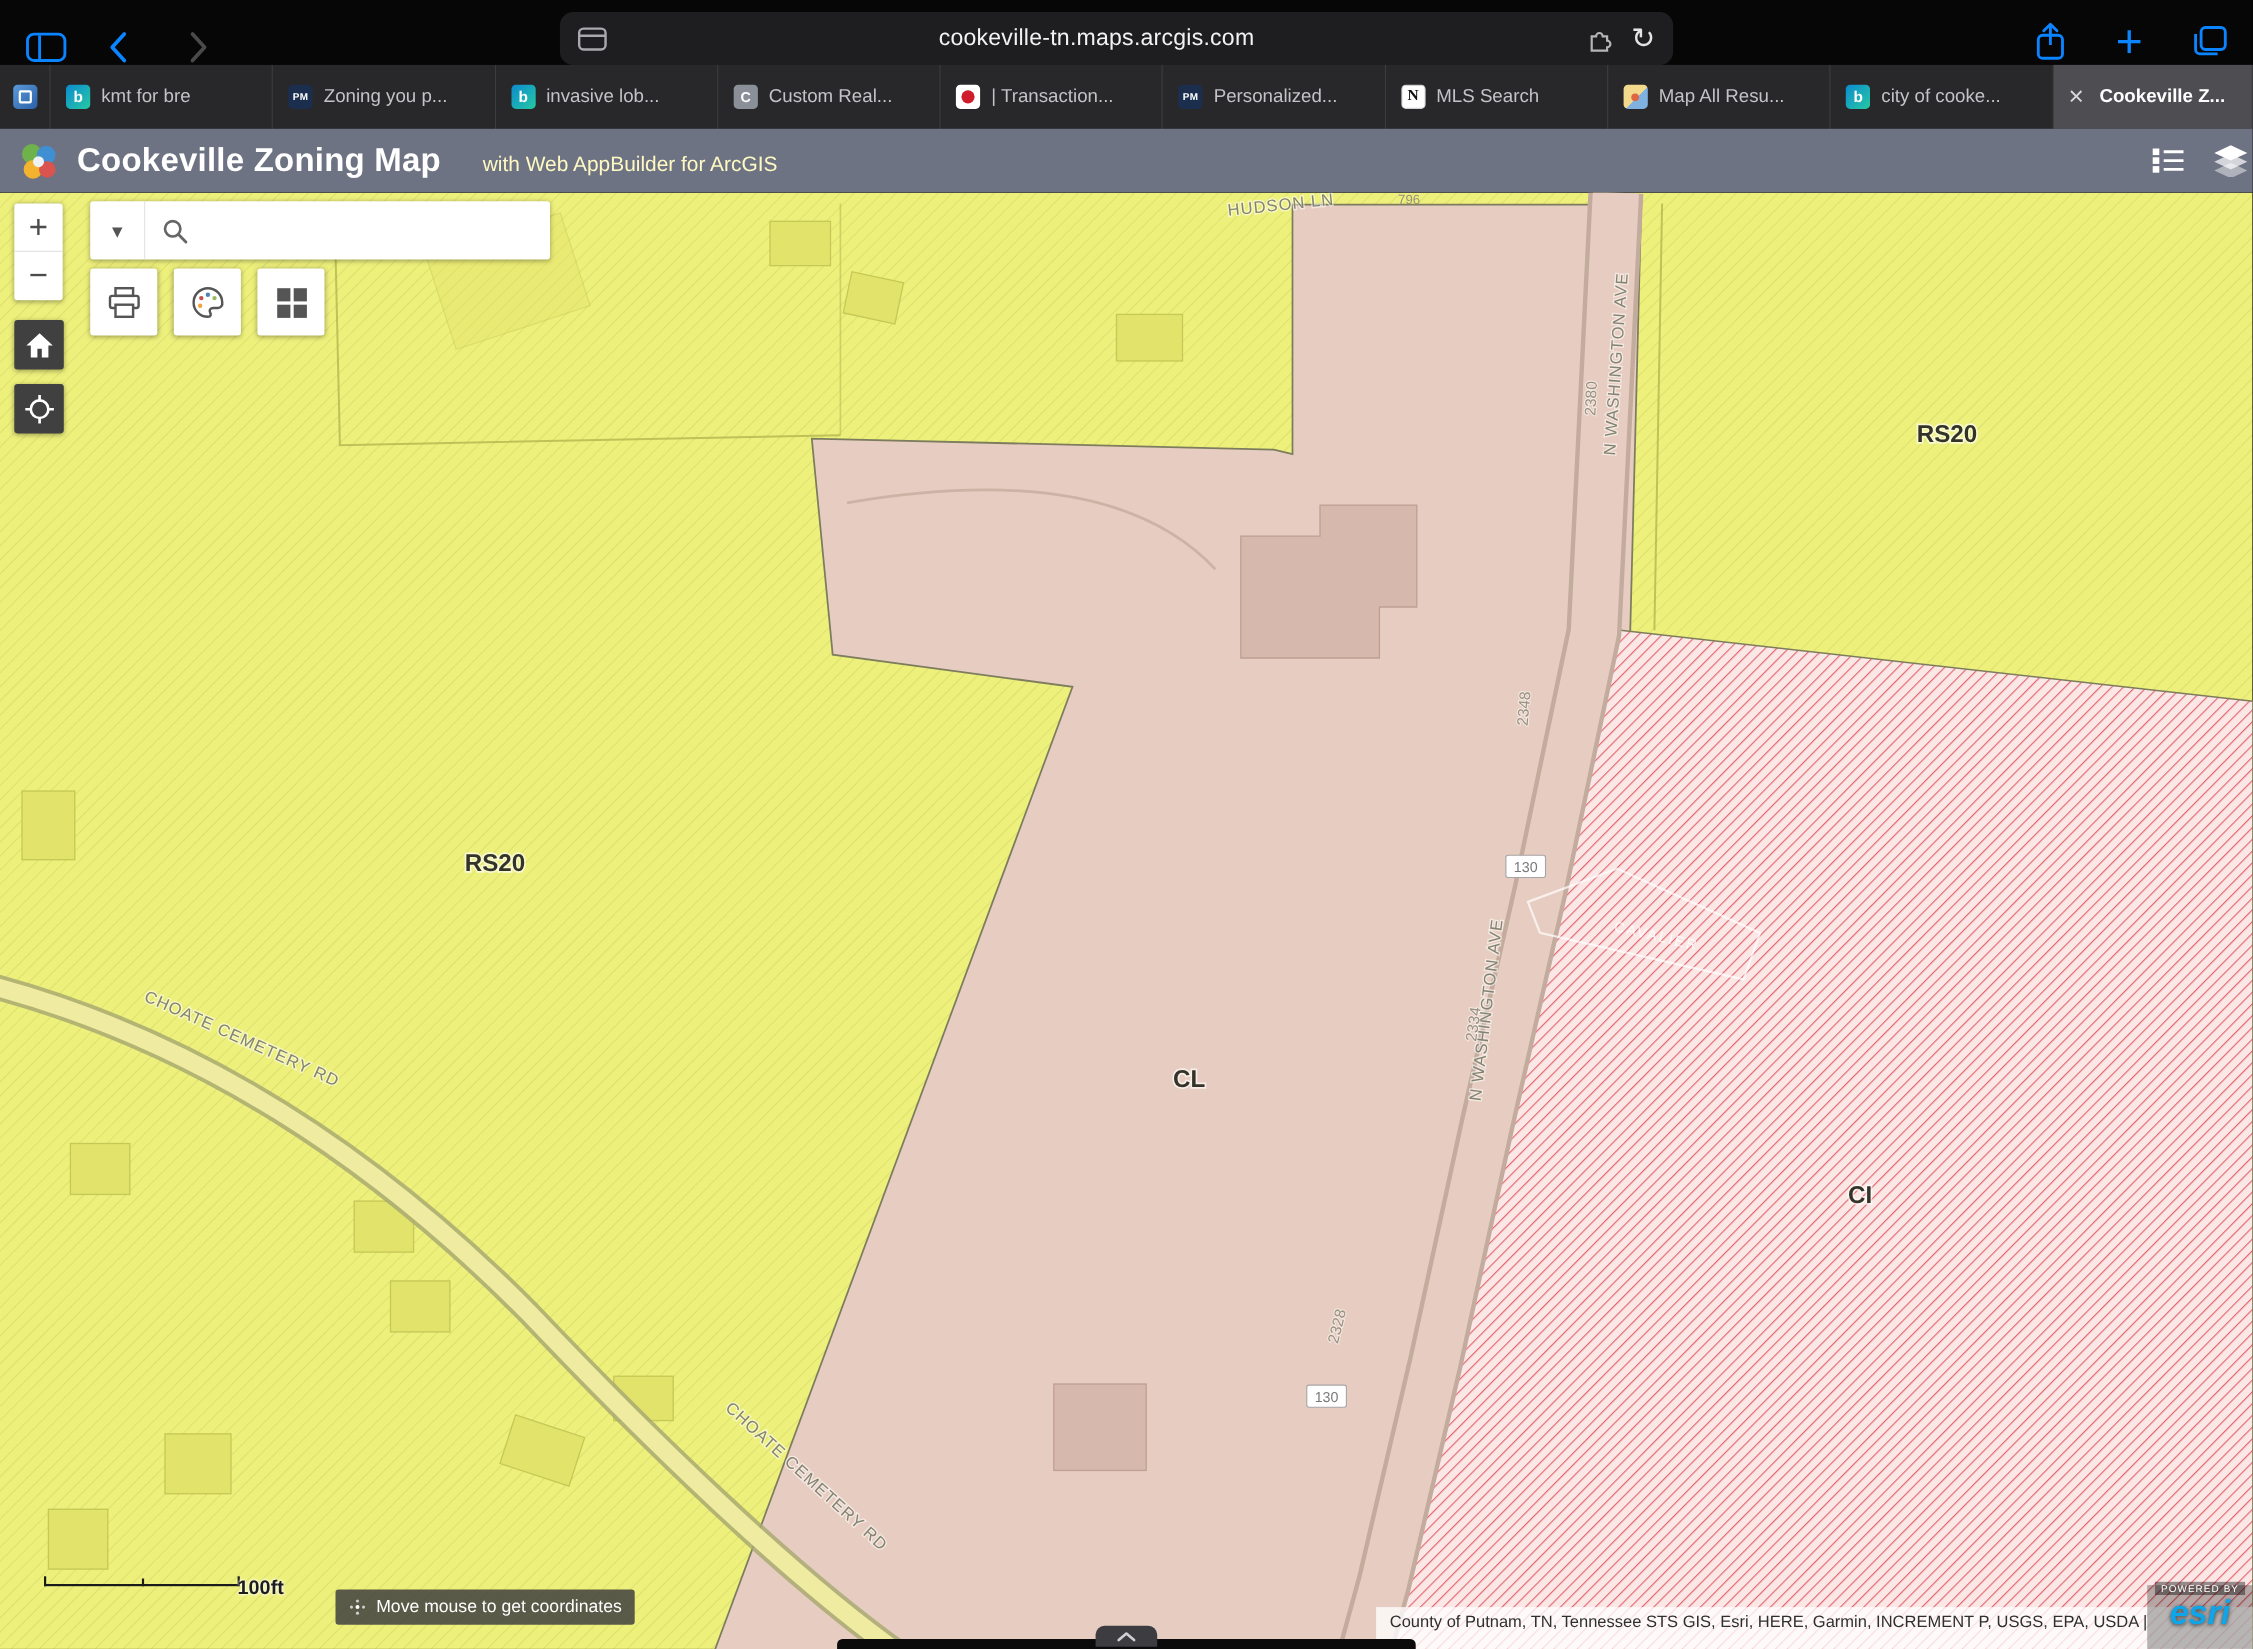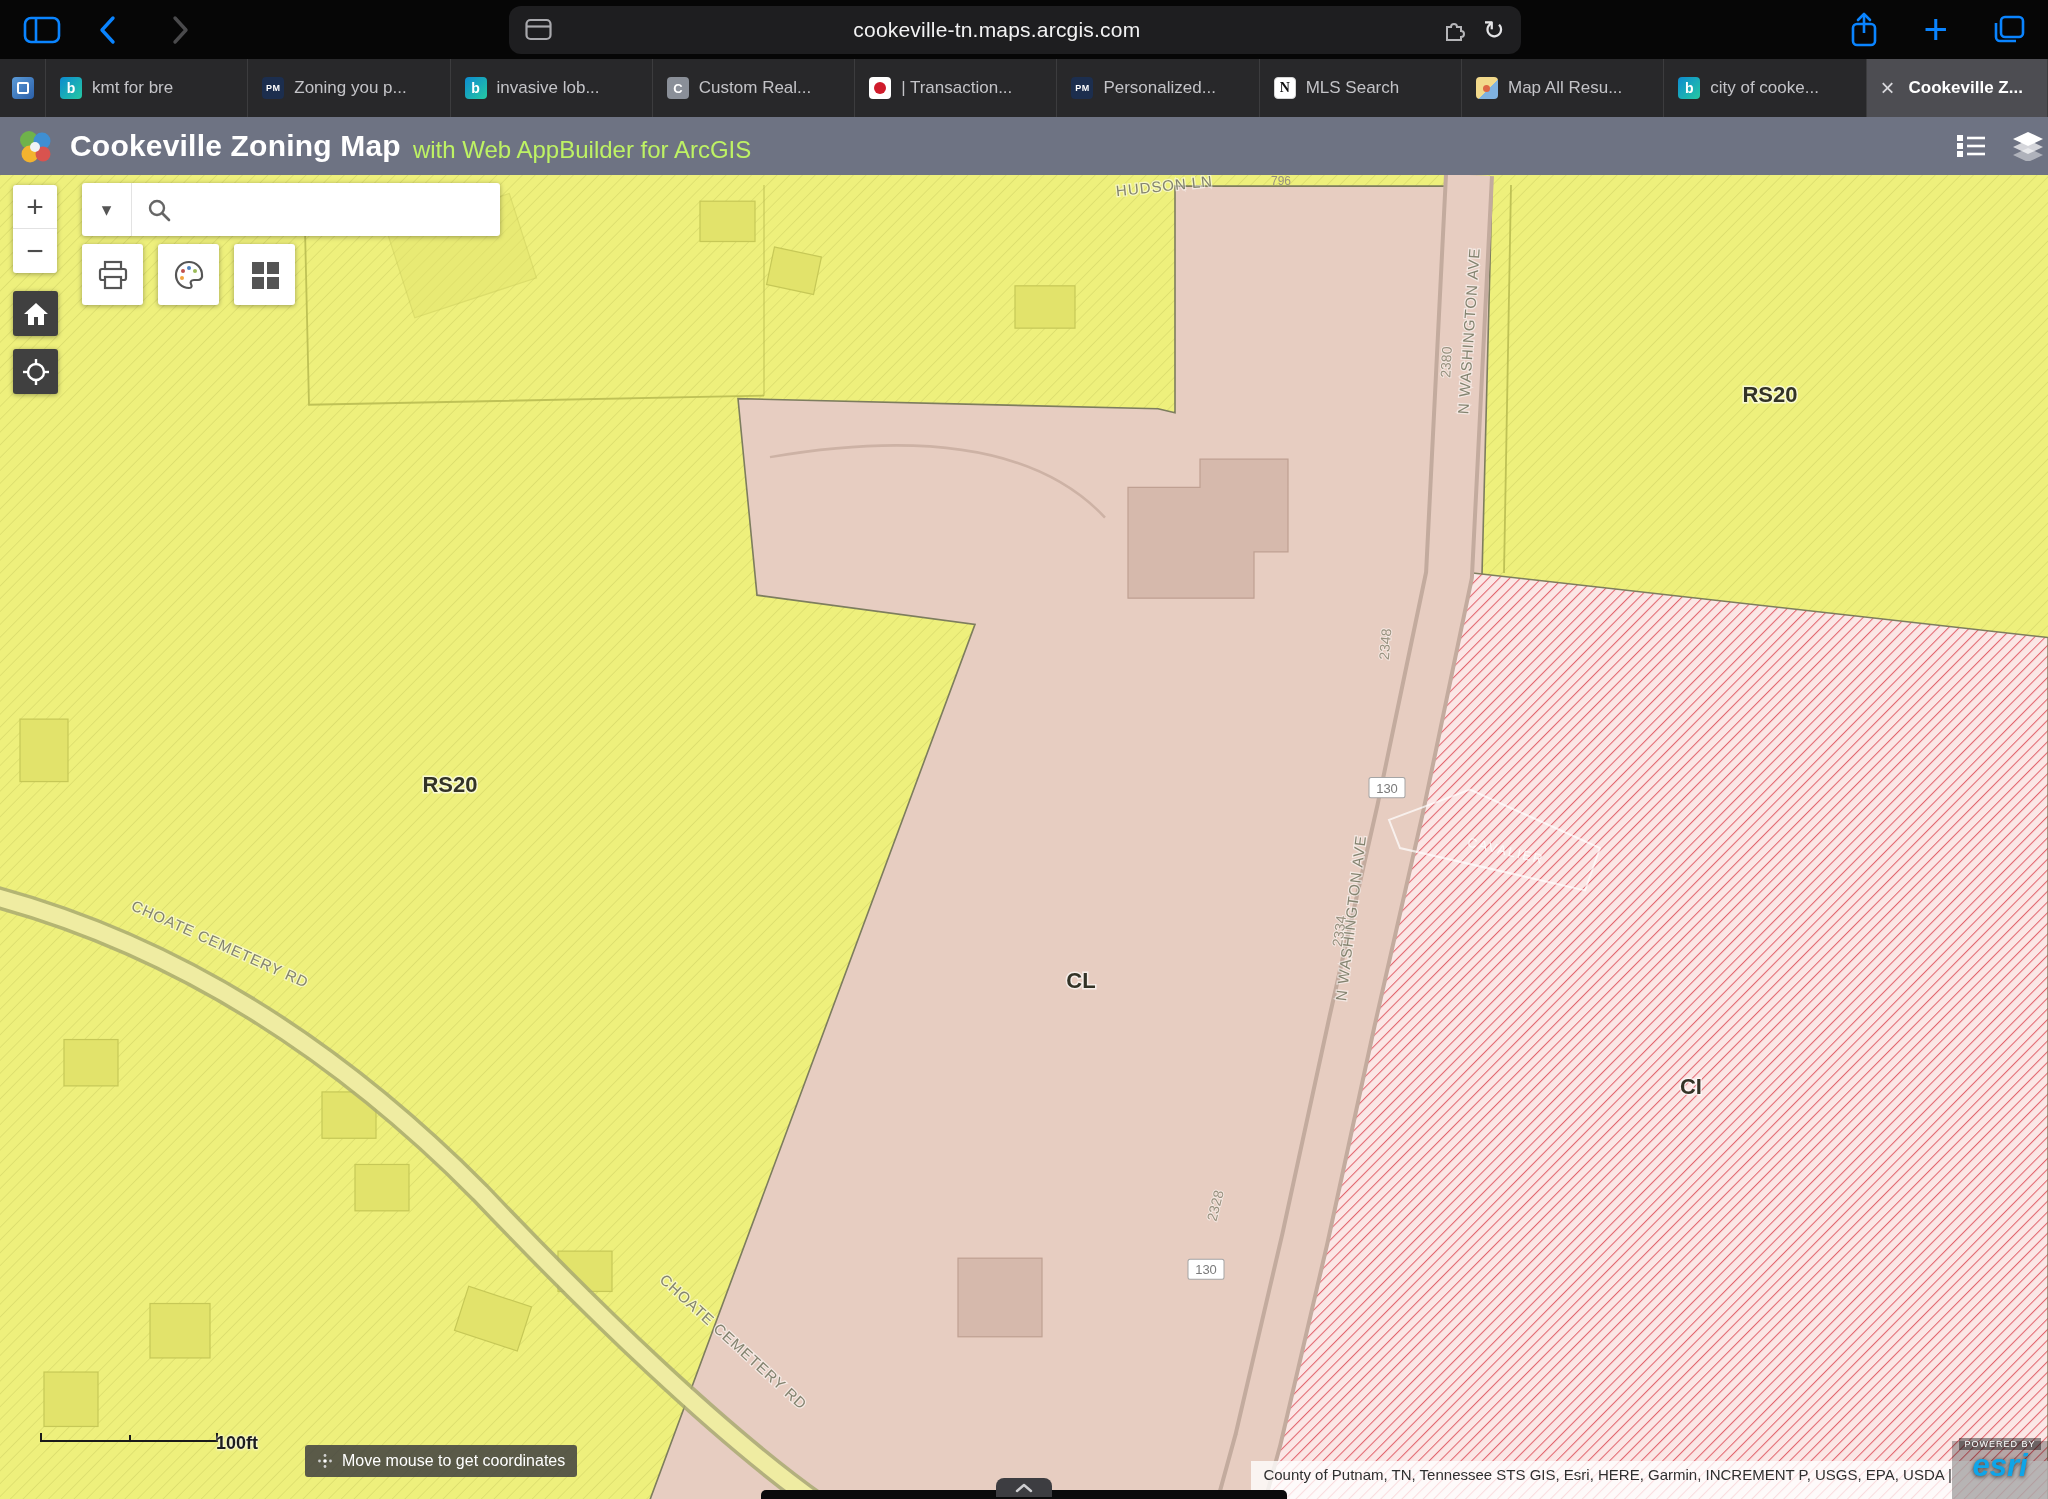--- a/index.html
+++ b/index.html
@@ -1,21 +1,21 @@
 <!DOCTYPE html>
 <html><head>
 <meta charset="utf-8">
 <style>
   * { margin:0; padding:0; box-sizing:border-box; }
   html,body { width:2048px; height:1499px; overflow:hidden; background:#000;
               font-family:"Liberation Sans", sans-serif; }
   .stage { position:relative; width:2048px; height:1499px; display:flex; flex-direction:column; }
 
   
-  .topbar { height:59px; background:#060606; display:flex; align-items:center; padding:0 22px; flex:none; }
+  .topbar { height:59px; background:#060606; display:flex; align-items:flex-end; padding:0 22px; flex:none; }
   .tb-icon { display:flex; align-items:center; justify-content:center; cursor:pointer; }
   .sidebar-btn { margin-right:36px; }
   .nav-back { margin-right:52px; }
   .nav-fwd  { margin-right:0; }
   .urlbar { width:1012px; height:48px; margin:0 auto; background:#1e1e20; border-radius:12px;
             display:flex; align-items:center; padding:0 16px; }
   .url-text { flex:1; text-align:center; color:#f2f2f3; font-size:21px; letter-spacing:.2px; }
   .reload { color:#e4e4e6; font-size:26px; margin-left:16px; line-height:1; }
   .right-group { display:flex; align-items:center; gap:44px; margin-left:10px; }
   .plus-glyph { color:#0a84ff; font-size:42px; font-weight:300; line-height:1; }
@@ -37,21 +37,21 @@
   .fav-n    { background:#ffffff; color:#111; font-size:14px; font-family:"Liberation Serif",serif; border:1px solid #d4d4d4; }
   .fav-map  { background:linear-gradient(135deg,#f2d98b 55%,#7fb2e0 55%); }
   .fav-map::after { content:""; width:7px; height:7px; border-radius:50%; background:#d64; display:block; }
   .fav-pin  { background:linear-gradient(135deg,#5b9bd8,#2b5fa8); }
   .fav-pin::after { content:""; width:8px; height:8px; border:2px solid #fff; border-radius:2px; display:block; }
   .tab-close { color:#d8d8dc; font-size:24px; font-weight:400; margin-right:4px; line-height:1; }
 
   
   .appheader { height:58px; background:#6e7383; display:flex; align-items:center; padding:0 8px 0 16px; flex:none; }
   .app-title { color:#ffffff; font-size:30px; font-weight:bold; margin-left:16px; letter-spacing:.2px; }
-  .app-sub   { color:#bef264; font-size:24px; margin-left:12px; margin-top:8px; }
+  .app-sub   { color:#fef9c3; font-size:19px; margin-left:38px; margin-top:8px; }
   .hdr-icons { margin-left:auto; display:flex; align-items:center; gap:26px; margin-right:-4px; }
 
   
   .mapwrap { position:relative; flex:1 1 auto; overflow:hidden; }
   .mapwrap > svg.basemap { position:absolute; inset:0; width:100%; height:100%; display:block; }
 
   .widget { position:absolute; background:#fff; border-radius:3px; box-shadow:0 1px 5px rgba(0,0,0,.35); }
   .zoomctl { left:13px; top:10px; width:44px; }
   .zoom-btn { width:44px; height:44px; display:flex; align-items:center; justify-content:center;
               font-size:30px; color:#4c4c4c; cursor:pointer; }

